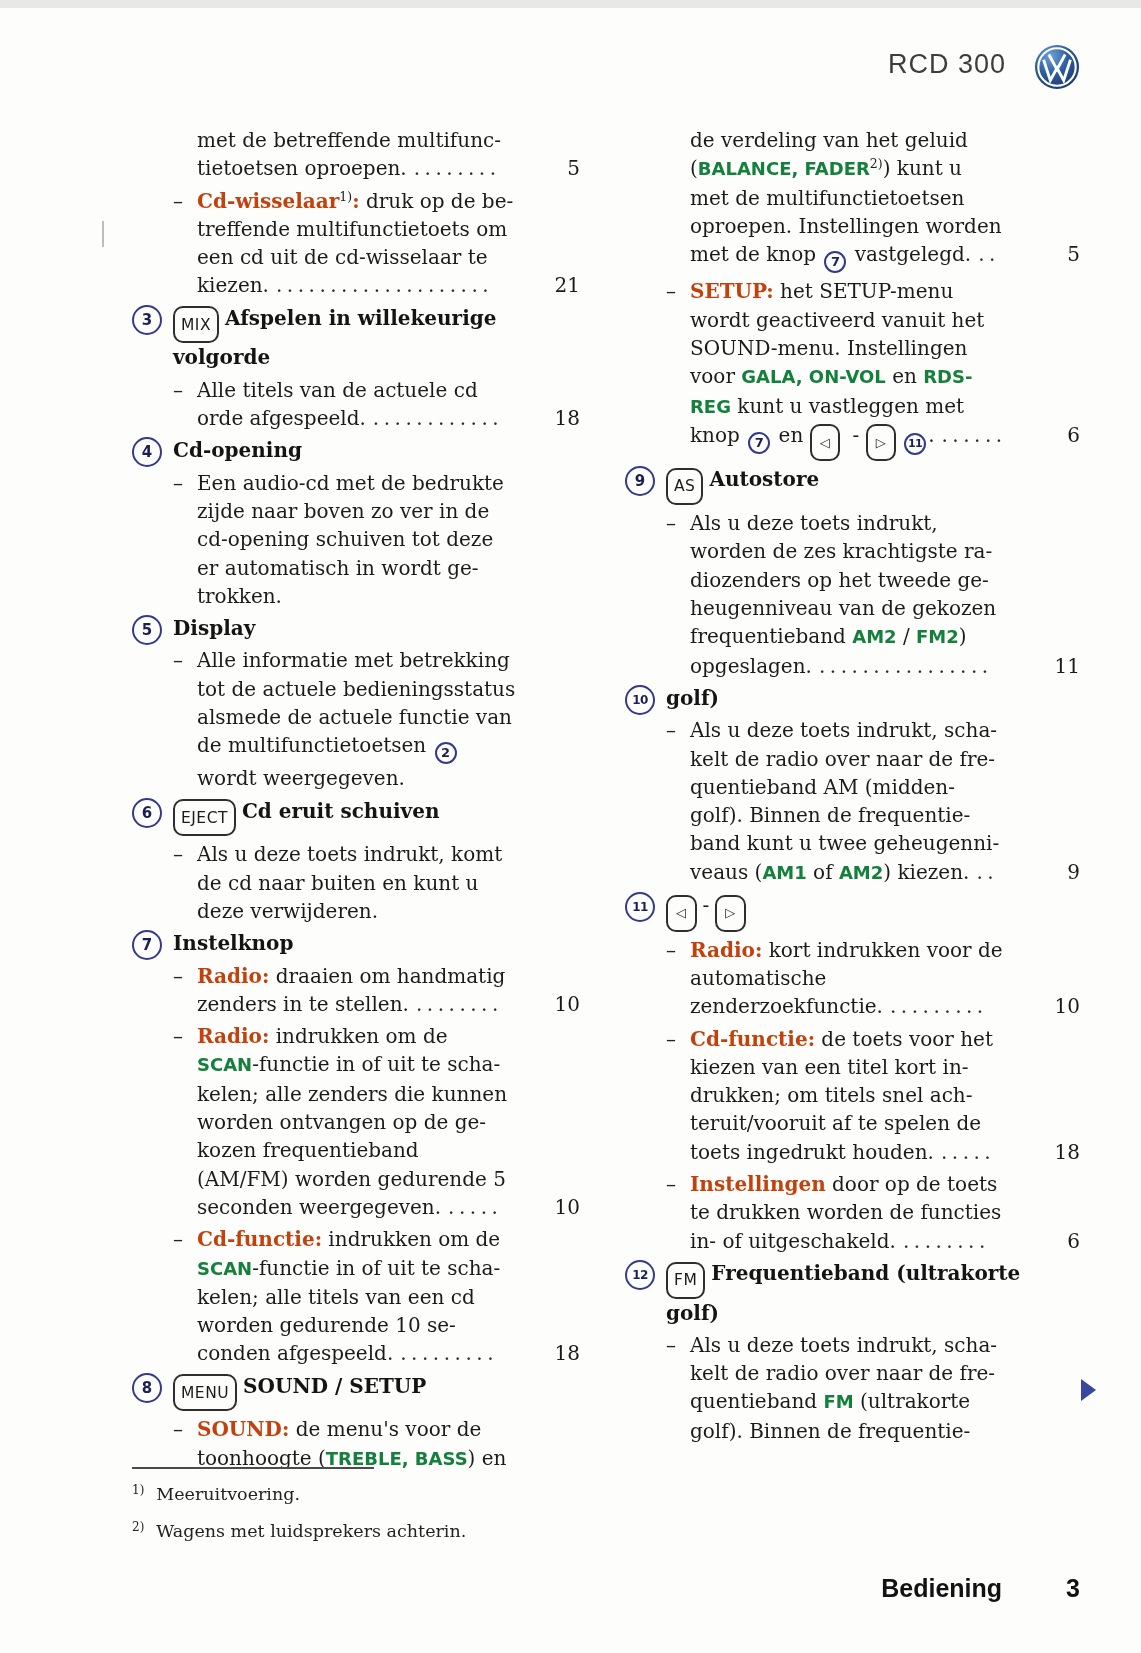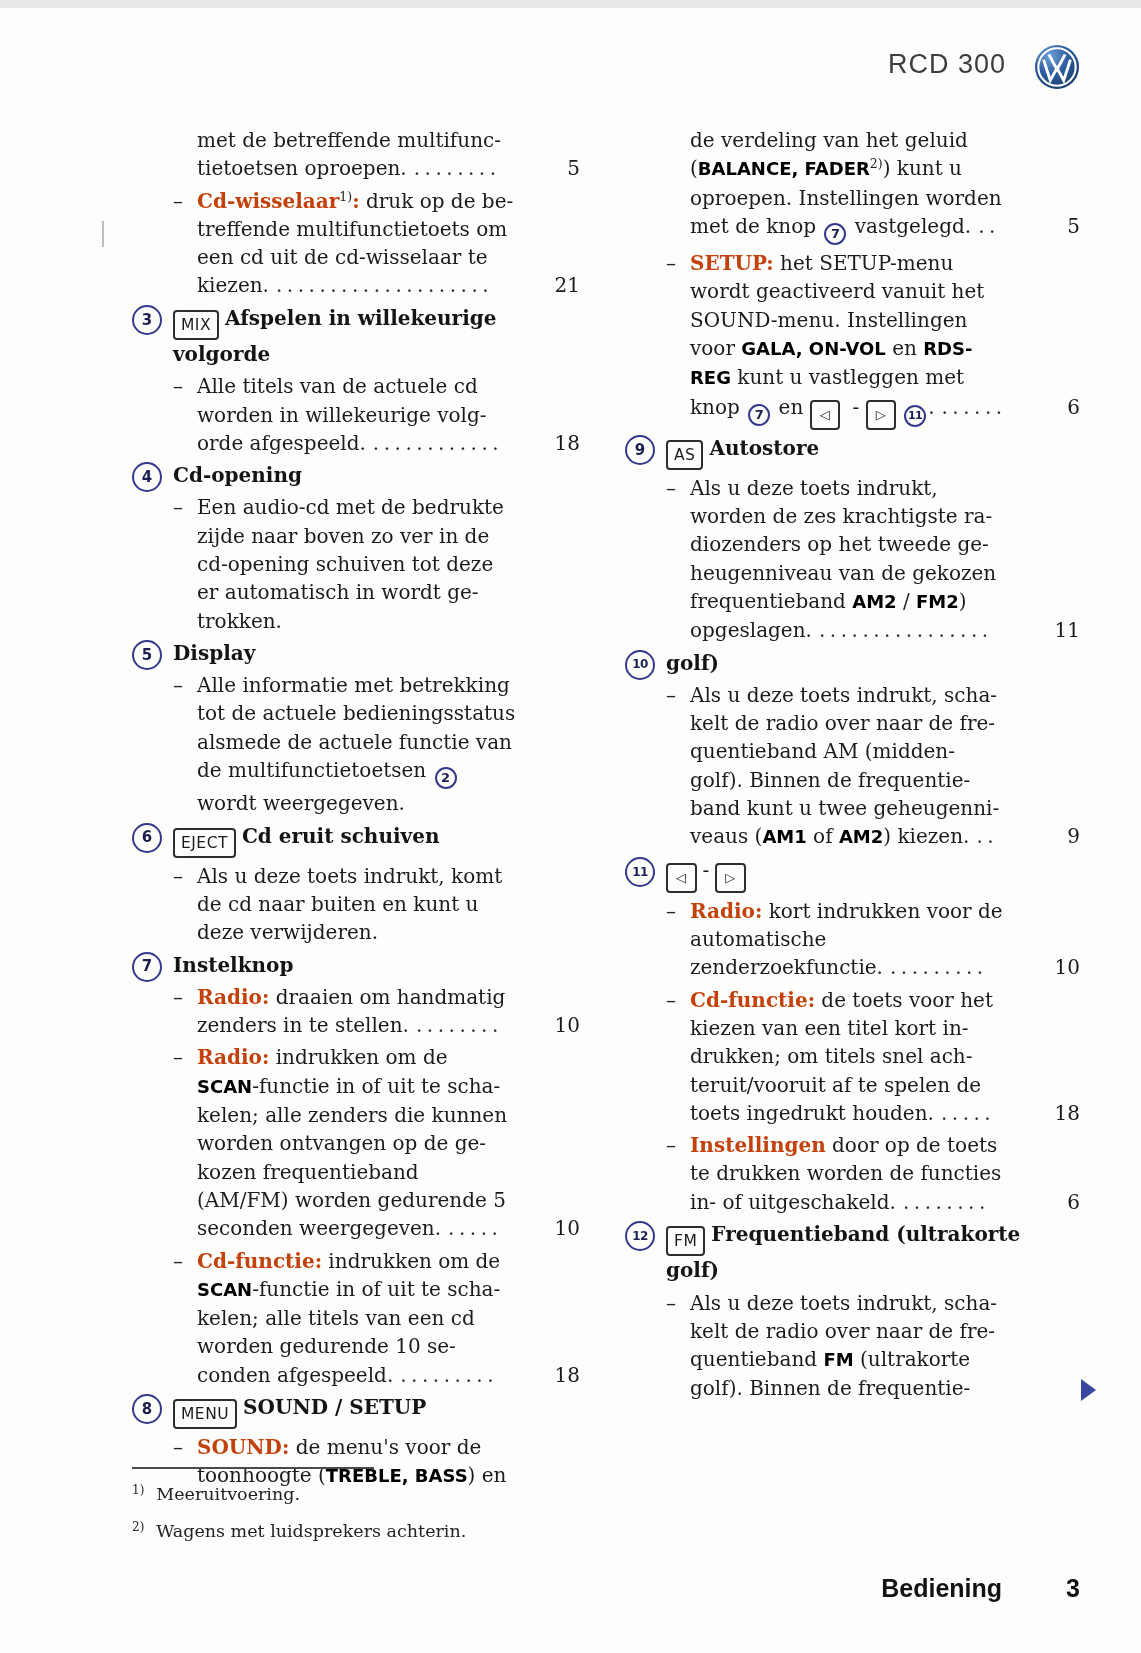--- a/index.html
+++ b/index.html
@@ -19,41 +19,41 @@
   .col.left{left:132px;width:448px;}
   .col.right{left:625px;width:455px;}
   .blk{position:relative;margin-top:4px;}
   .blk.cont{padding-left:65px;margin-top:0;}
   .blk.bullet{padding-left:65px;}
   .blk.item{padding-left:41px;}
   .ln{position:relative;min-height:28.3px;}
   .dash{position:absolute;left:-24px;top:0;color:#222;}
   .t{color:#1b1b1b;}
   .b{font-weight:bold;color:#c2410c;}
-  .sb{font-family:"DejaVu Sans", sans-serif;font-weight:bold;font-size:18px;color:#000000;}
+  .sb{font-family:"DejaVu Sans", sans-serif;font-weight:bold;font-size:18px;color:#15803d;}
   .sup{font-size:12.5px;position:relative;top:-7px;line-height:0;}
   .dots{letter-spacing:4.5px;margin-left:7px;color:#2a2a2a;}
   .ref{position:absolute;right:0;top:0;color:#1b1b1b;}
   .ttl{font-weight:bold;color:#141414;}
   .num{
     position:absolute;left:0;top:1px;width:26px;height:26px;border-radius:50%;
     border:2px solid var(--navy);display:flex;align-items:center;justify-content:center;
     font-family:"DejaVu Sans", sans-serif;font-size:15px;font-weight:600;color:#1c2050;
   }
   .num.two{font-size:12px;letter-spacing:-0.5px;}
   .circ{
     display:inline-flex;align-items:center;justify-content:center;
     width:22px;height:22px;border-radius:50%;border:2px solid var(--navy);
     font-family:"DejaVu Sans", sans-serif;font-size:13px;font-weight:600;color:#1c2050;
     vertical-align:-5px;margin:0 2px;box-sizing:border-box;
   }
   .circ.two{font-size:11px;letter-spacing:-0.5px;}
   .key{
     display:inline-flex;align-items:center;justify-content:center;
-    height:30px;padding:0 6px;border:2px solid #2e2e2e;border-radius:4px;
+    height:37px;padding:0 6px;border:2px solid #2e2e2e;border-radius:10px;
     font-family:"DejaVu Sans", sans-serif;font-size:15.5px;font-weight:500;color:#1b1b1b;
     letter-spacing:0.5px;vertical-align:-5px;margin-right:6px;box-sizing:border-box;
   }
   .key.glyph{font-size:13px;padding:0 8px;}
   .ksep{margin:0 6px 0 0;}
   
   .footnotes{position:absolute;left:132px;top:1459px;width:470px;font-size:17.5px;color:#222;}
   .fn-rule{width:242px;height:2px;background:#4a4a4a;}
   .fn-item{margin-top:13px;line-height:24px;}
   .fn-item .sup{top:-6px;font-size:12px;margin-right:12px;}
@@ -107,21 +107,20 @@
         <div class="ln"><span class="t">een cd uit de cd-wisselaar te</span></div>
         <div class="ln"><span class="t">kiezen.</span><span class="dots">....................</span><span class="ref">21</span></div>
       </div>
       <div class="blk item">
         <span class="num">3</span>
         <div class="ln"><span class="key">MIX</span><span class="ttl">Afspelen in willekeurige</span></div>
         <div class="ln"><span class="ttl">volgorde</span></div>
       </div>
       <div class="blk bullet">
         <div class="ln"><span class="dash">–</span><span class="t">Alle titels van de actuele cd</span></div>
-        <div class="ln"><span class="t">worden in willekeurige volg-</span></div>
         <div class="ln"><span class="t">orde afgespeeld.</span><span class="dots">............</span><span class="ref">18</span></div>
       </div>
       <div class="blk item">
         <span class="num">4</span>
         <div class="ln"><span class="ttl">Cd-opening</span></div>
       </div>
       <div class="blk bullet">
         <div class="ln"><span class="dash">–</span><span class="t">Een audio-cd met de bedrukte</span></div>
         <div class="ln"><span class="t">zijde naar boven zo ver in de</span></div>
         <div class="ln"><span class="t">cd-opening schuiven tot deze</span></div>
@@ -178,20 +177,21 @@
       </div>
       <div class="blk bullet">
         <div class="ln"><span class="dash">–</span><span class="b">SOUND:</span><span class="t"> de menu's voor de</span></div>
         <div class="ln"><span class="t">toonhoogte (</span><span class="sb">TREBLE, BASS</span><span class="t">) en</span></div>
       </div>
     </div>
   <div class="col right" id="col1">
       <div class="blk cont">
         <div class="ln"><span class="t">de verdeling van het geluid</span></div>
         <div class="ln"><span class="t">(</span><span class="sb">BALANCE, FADER</span><span class="sup">2)</span><span class="t">) kunt u</span></div>
+        <div class="ln"><span class="t">met de multifunctietoetsen</span></div>
         <div class="ln"><span class="t">oproepen. Instellingen worden</span></div>
         <div class="ln"><span class="t">met de knop </span><span class="circ">7</span><span class="t"> vastgelegd.</span><span class="dots">..</span><span class="ref">5</span></div>
       </div>
       <div class="blk bullet">
         <div class="ln"><span class="dash">–</span><span class="b">SETUP:</span><span class="t"> het SETUP-menu</span></div>
         <div class="ln"><span class="t">wordt geactiveerd vanuit het</span></div>
         <div class="ln"><span class="t">SOUND-menu. Instellingen</span></div>
         <div class="ln"><span class="t">voor </span><span class="sb">GALA, ON-VOL</span><span class="t"> en </span><span class="sb">RDS-</span></div>
         <div class="ln"><span class="sb">REG</span><span class="t"> kunt u vastleggen met</span></div>
         <div class="ln"><span class="t">knop </span><span class="circ">7</span><span class="t"> en </span><span class="key glyph">◁</span><span class="t"> - </span><span class="key glyph">▷</span><span class="circ two">11</span><span class="t">.</span><span class="dots">......</span><span class="ref">6</span></div>

